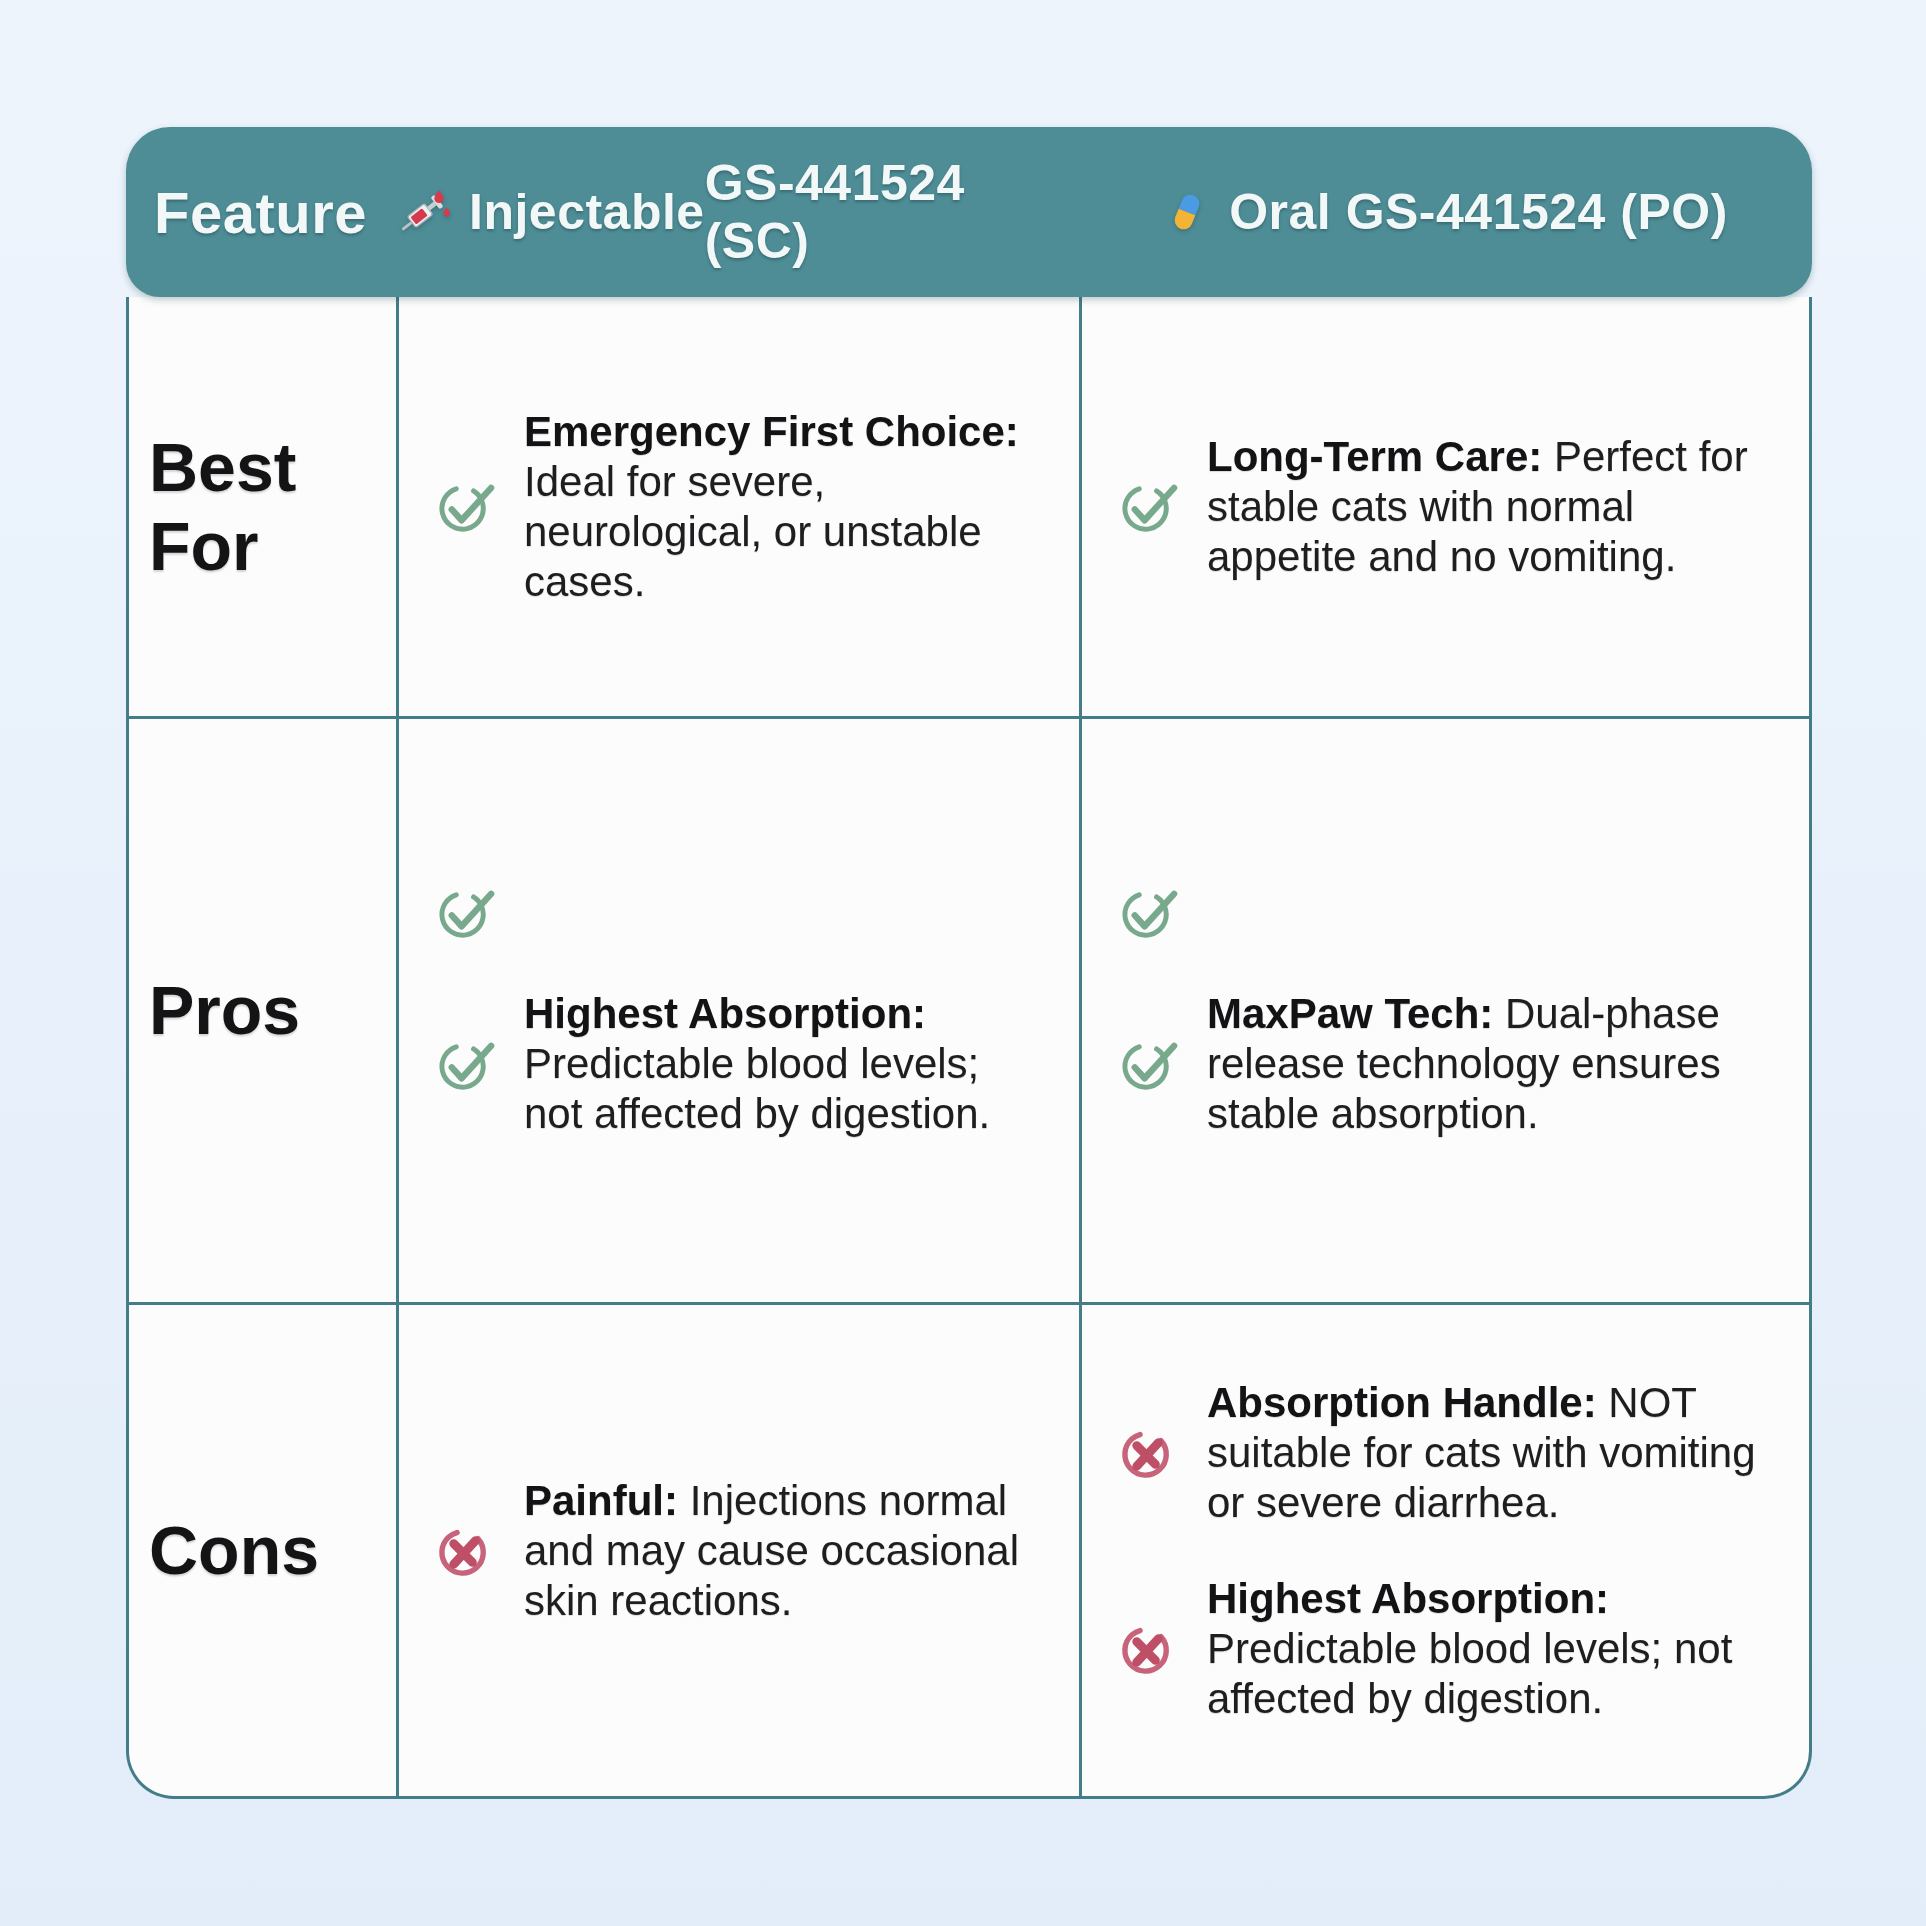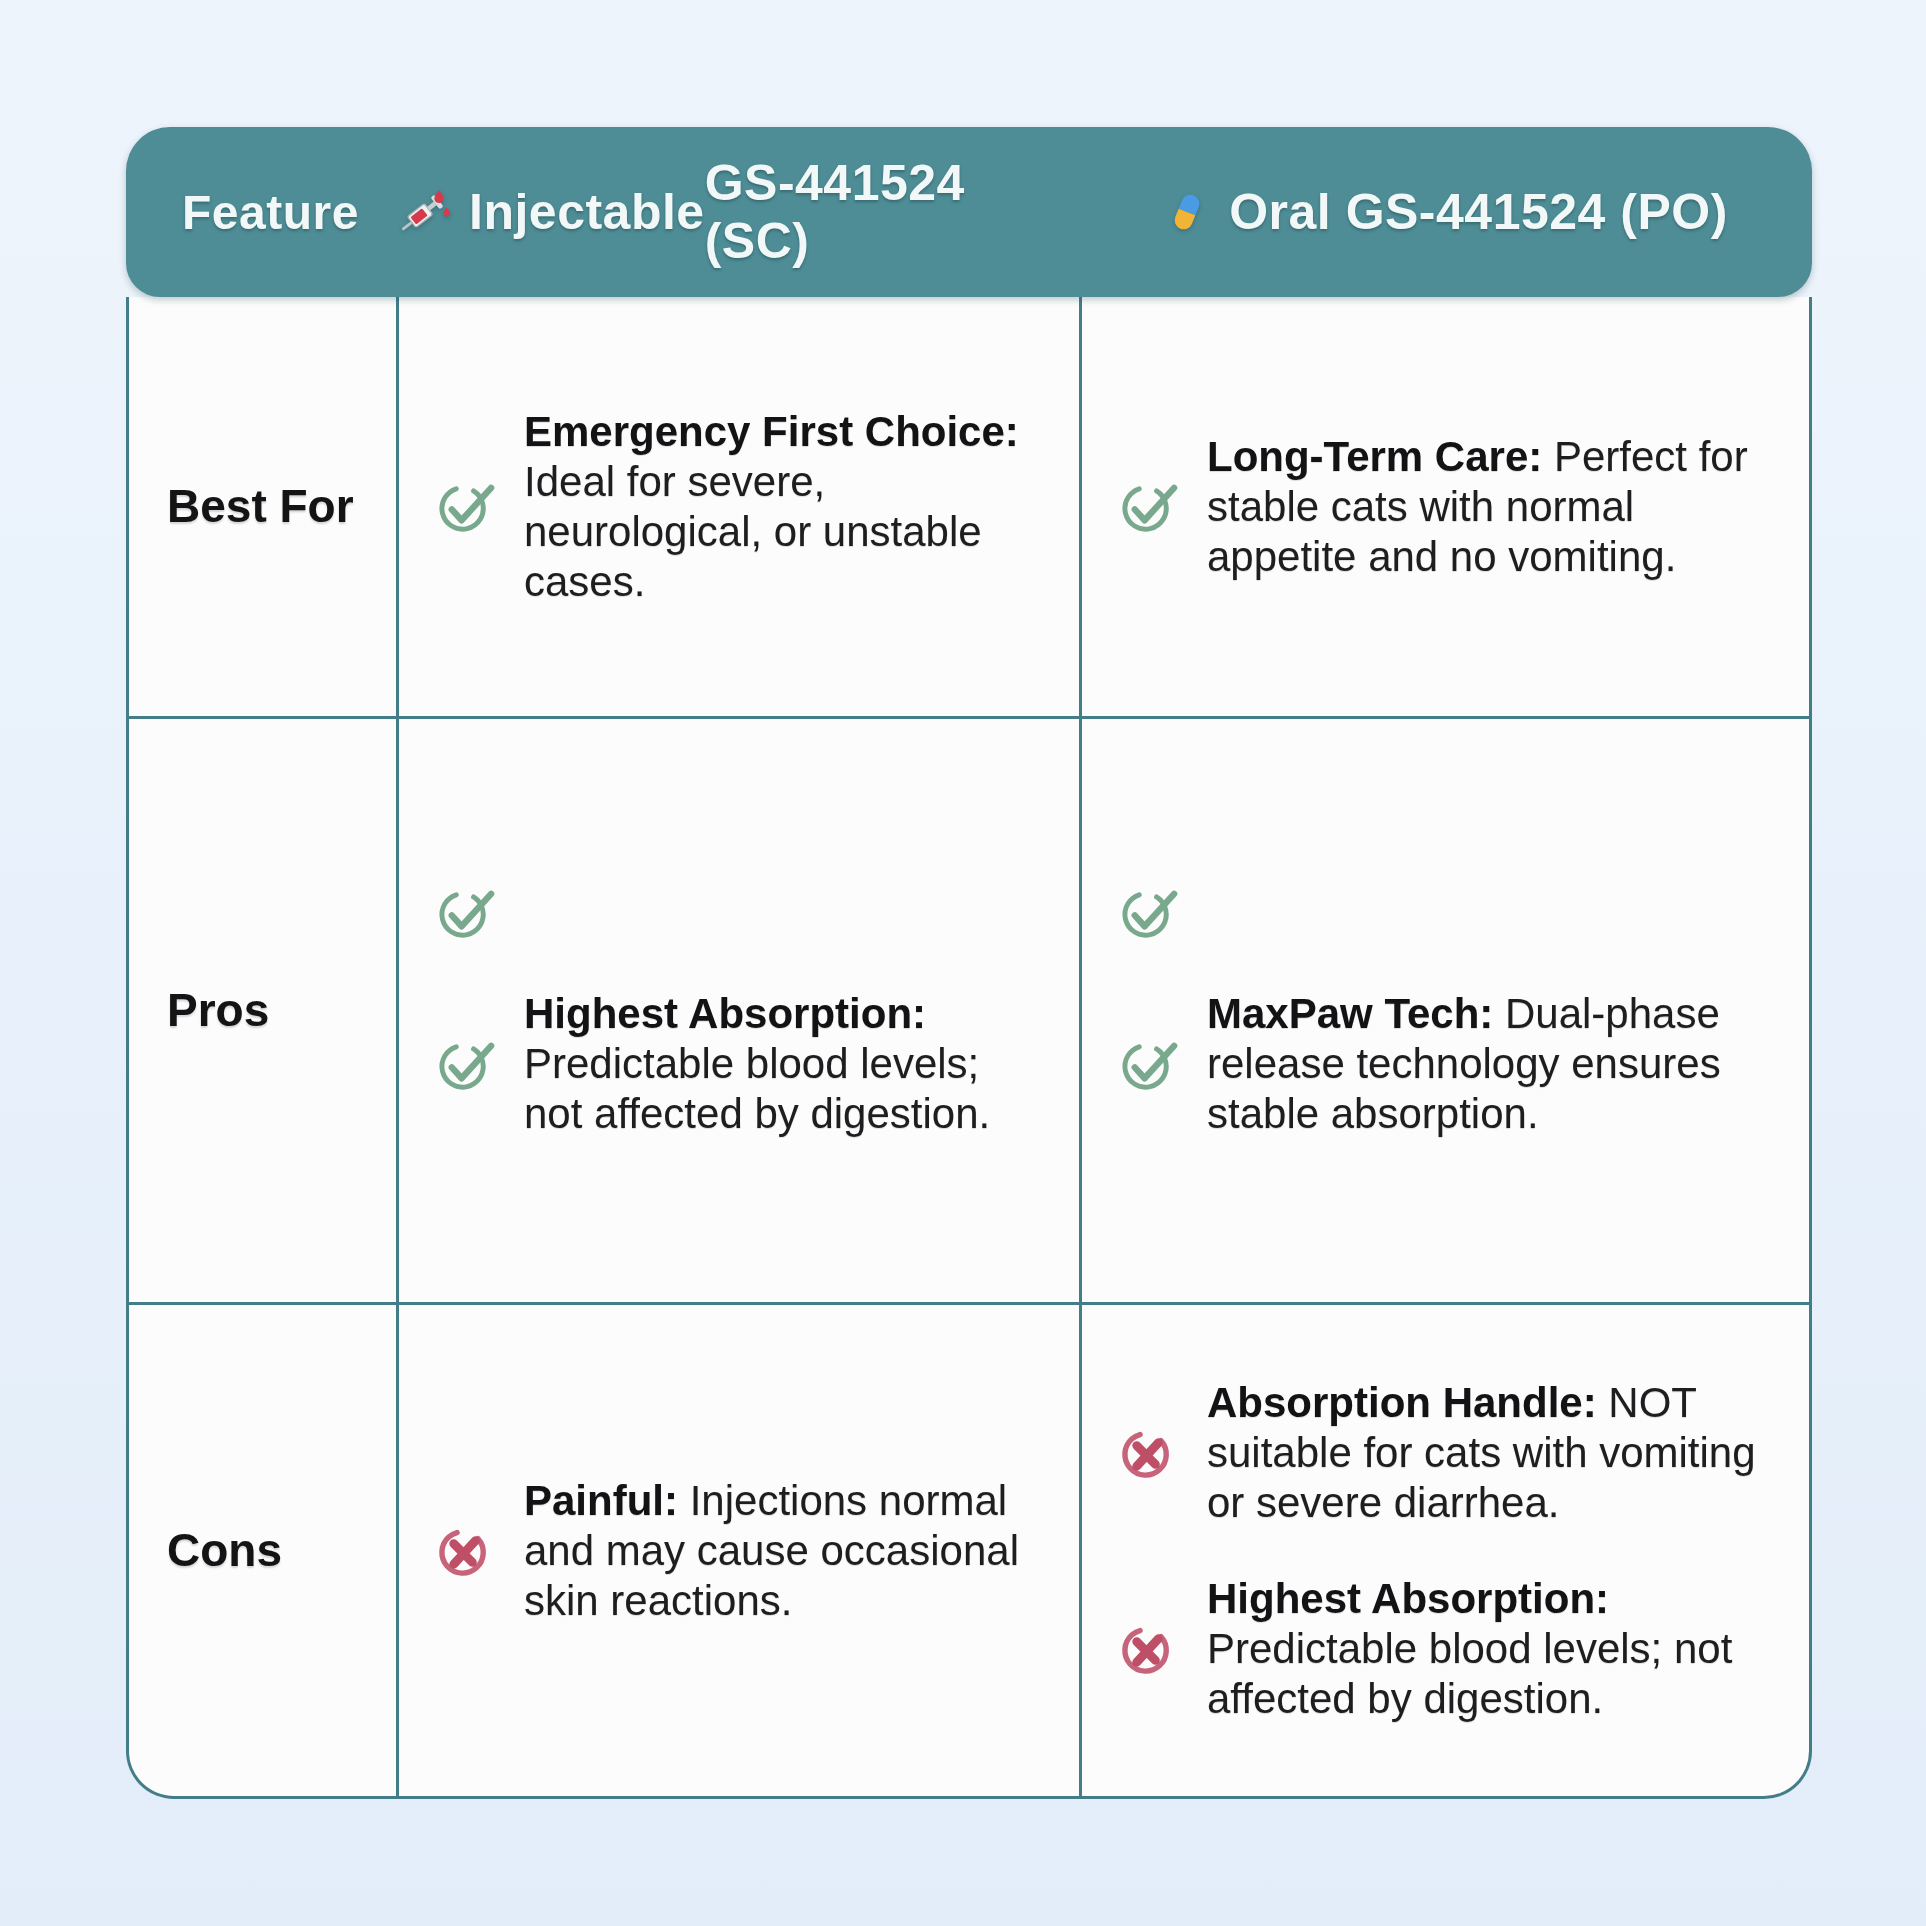--- a/index.html
+++ b/index.html
@@ -19,22 +19,22 @@
     background:#4e8d96;
     border-radius:44px 44px 34px 34px;
     display:grid;
     grid-template-columns:270px 683px 733px;
     align-items:center;
     color:#f2f7f7;
     box-shadow:0 3px 7px rgba(35,75,80,.28);
   }
   .header *{text-shadow:0 2px 3px rgba(20,50,55,.38);}
   .h-feature{
-    padding-left:56px;
-    font-size:48px;font-weight:bold;letter-spacing:0.5px;
+    padding-left:28px;
+    font-size:58px;font-weight:bold;letter-spacing:0.5px;
   }
   .h-col{
     display:flex;align-items:center;justify-content:center;
     font-size:50px;font-weight:bold;letter-spacing:0.5px;line-height:1.16;
   }
   .h-stack{display:flex;flex-direction:row;align-items:center;}
   .h-line1{display:flex;align-items:center;gap:18px;}
   .h-icon{flex:0 0 auto;filter:drop-shadow(0 2px 2px rgba(20,50,55,.3));}
 
   
@@ -49,22 +49,22 @@
     grid-template-columns:267px 683px 730px;
     grid-template-rows:419px 586px 494px;
     overflow:hidden;
   }
   .cell{box-sizing:border-box;min-width:0;}
   .bl{border-left:3px solid #437e88;}
   .bt{border-top:3px solid #437e88;}
 
   .label-cell{
     display:flex;align-items:center;
-    padding-left:38px;padding-right:30px;
-    font-size:46px;font-weight:bold;line-height:1.15;
+    padding-left:20px;padding-right:30px;
+    font-size:68px;font-weight:bold;line-height:1.15;
     color:#141416;
     text-shadow:0 2px 2px rgba(0,0,0,.16);
   }
   .content-cell{
     display:flex;flex-direction:column;justify-content:center;
     gap:46px;
     padding:28px 18px 28px 34px;
   }
   .item{display:flex;align-items:center;gap:22px;}
   .mark{flex:0 0 auto;width:69px;height:61px;}

